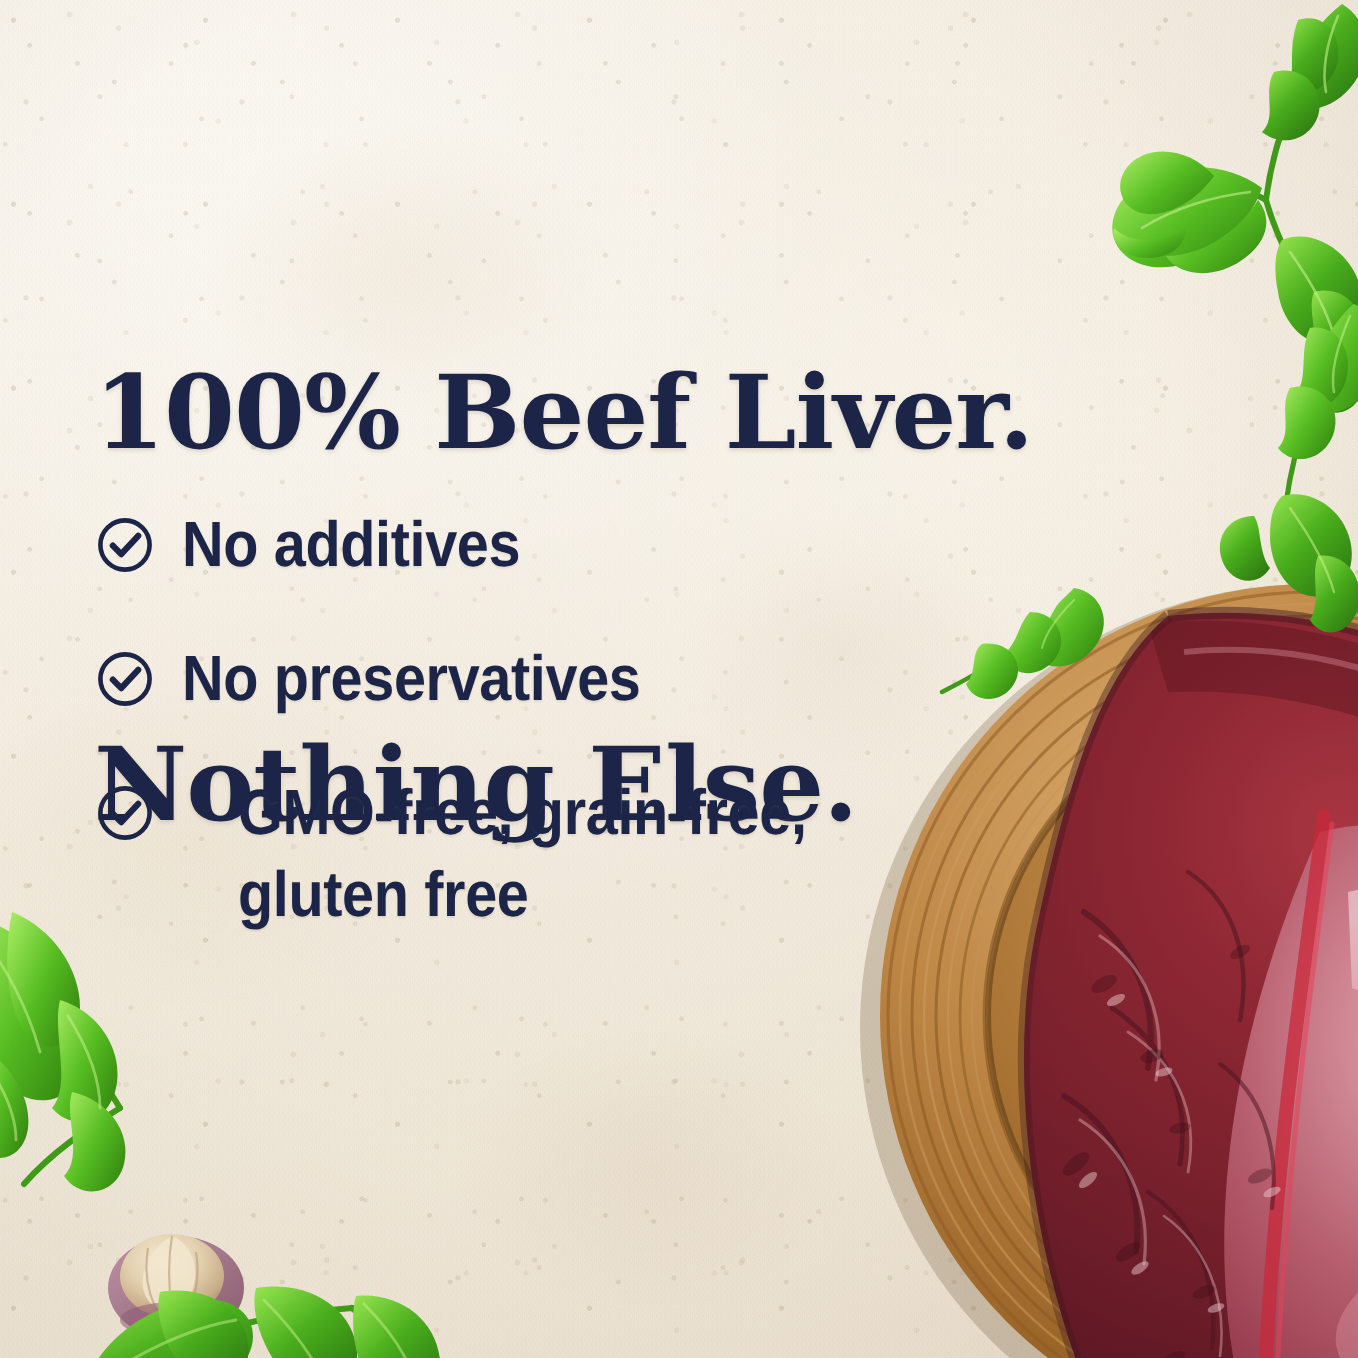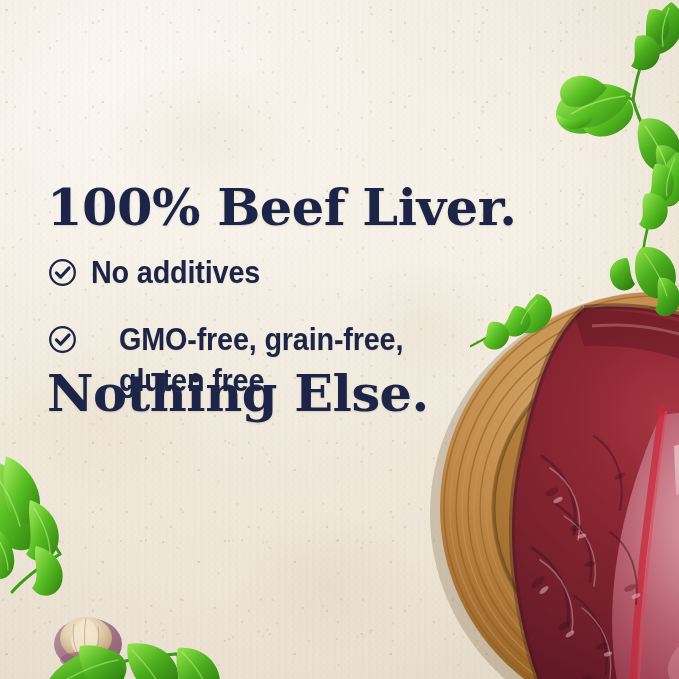--- a/index.html
+++ b/index.html
@@ -486,20 +486,29 @@
     <div class="bullet-row">
       <span class="check-icon">
         <svg viewBox="0 0 29 29" aria-hidden="true">
           <circle cx="14.5" cy="14.5" r="12.3" fill="none" stroke="#1c2548" stroke-width="2.3"></circle>
           <path d="M8.4 14.8 L12.6 19.1 L21.1 9.9" fill="none" stroke="#1c2548" stroke-width="3.1" stroke-linecap="round" stroke-linejoin="round"></path>
         </svg>
       </span>
       <span class="bullet-text">No additives</span>
     </div>
 
+    <div class="bullet-row">
+      <span class="check-icon">
+        <svg viewBox="0 0 29 29" aria-hidden="true">
+          <circle cx="14.5" cy="14.5" r="12.3" fill="none" stroke="#1c2548" stroke-width="2.3"></circle>
+          <path d="M8.4 14.8 L12.6 19.1 L21.1 9.9" fill="none" stroke="#1c2548" stroke-width="3.1" stroke-linecap="round" stroke-linejoin="round"></path>
+        </svg>
+      </span>
+      <span class="bullet-text">No preservatives</span>
+    </div>
 
     <div class="bullet-row">
       <span class="check-icon">
         <svg viewBox="0 0 29 29" aria-hidden="true">
           <circle cx="14.5" cy="14.5" r="12.3" fill="none" stroke="#1c2548" stroke-width="2.3"></circle>
           <path d="M8.4 14.8 L12.6 19.1 L21.1 9.9" fill="none" stroke="#1c2548" stroke-width="3.1" stroke-linecap="round" stroke-linejoin="round"></path>
         </svg>
       </span>
       <span class="bullet-text">GMO-free, grain-free,
 gluten free</span>

